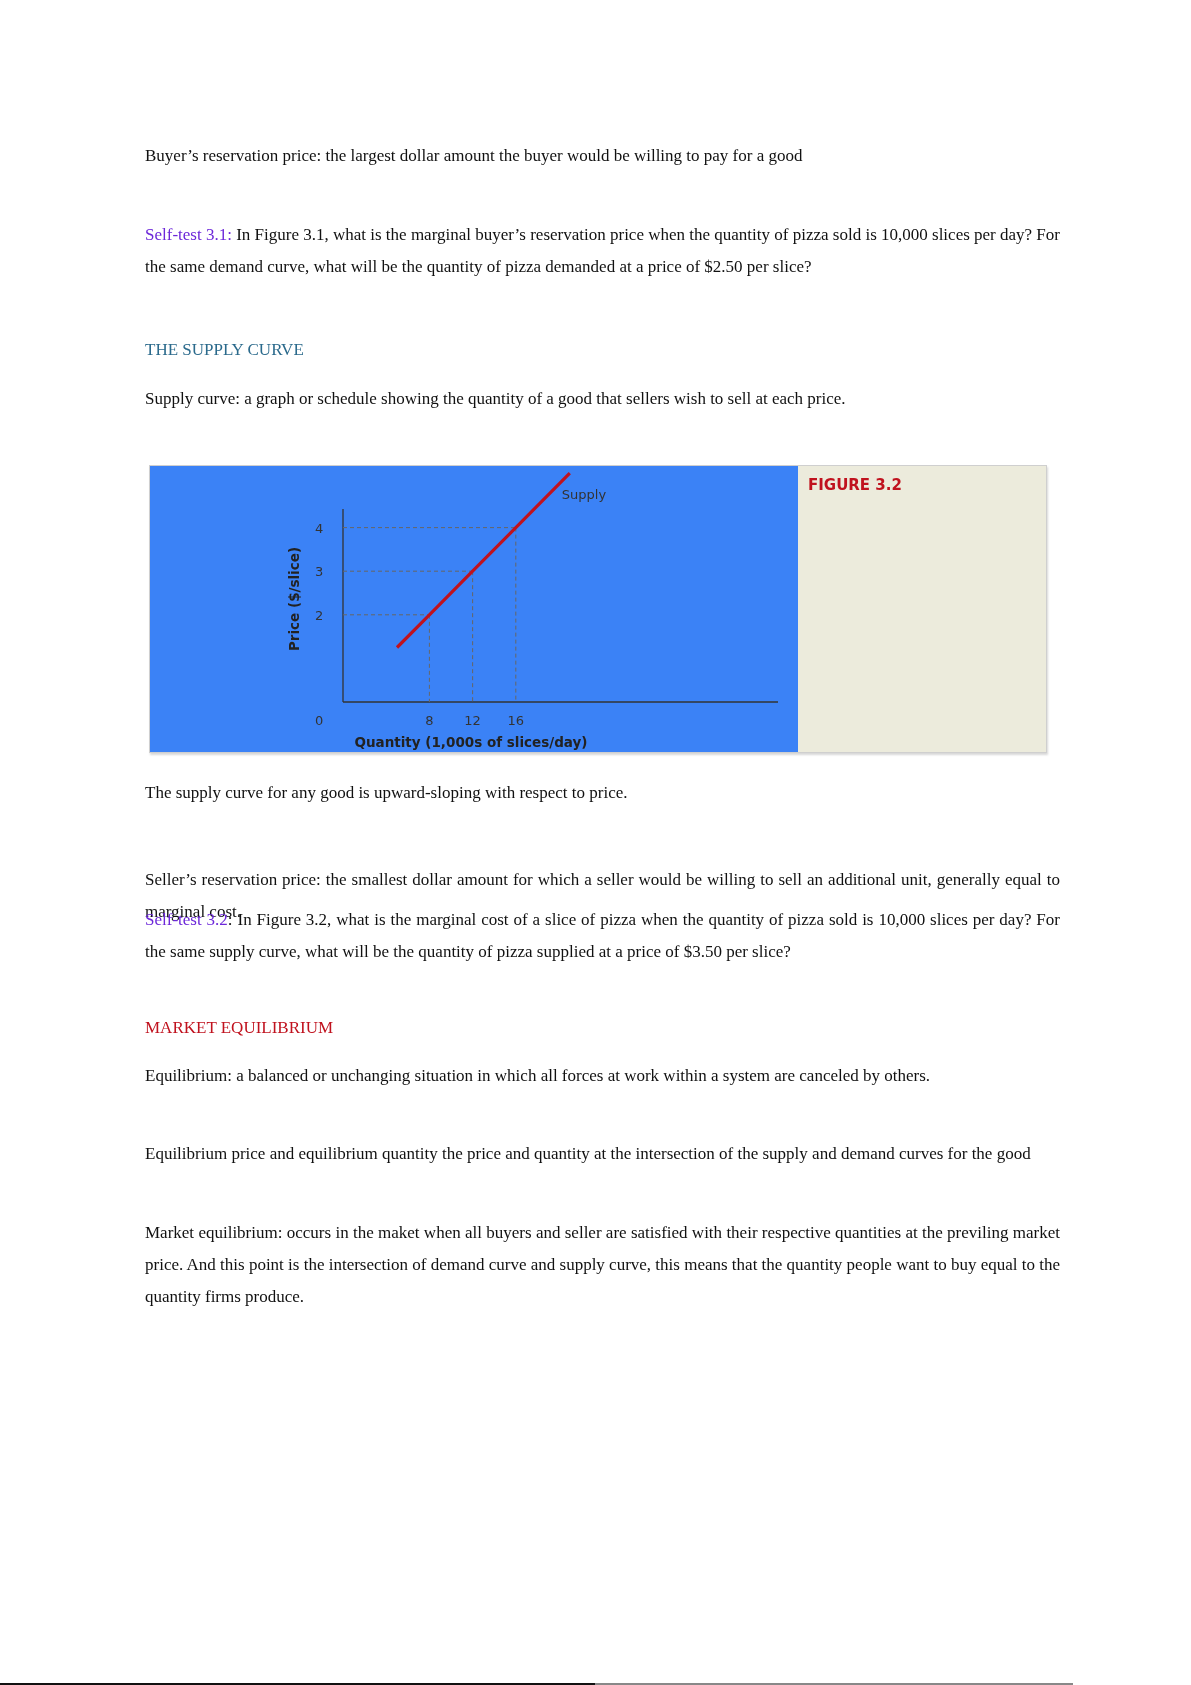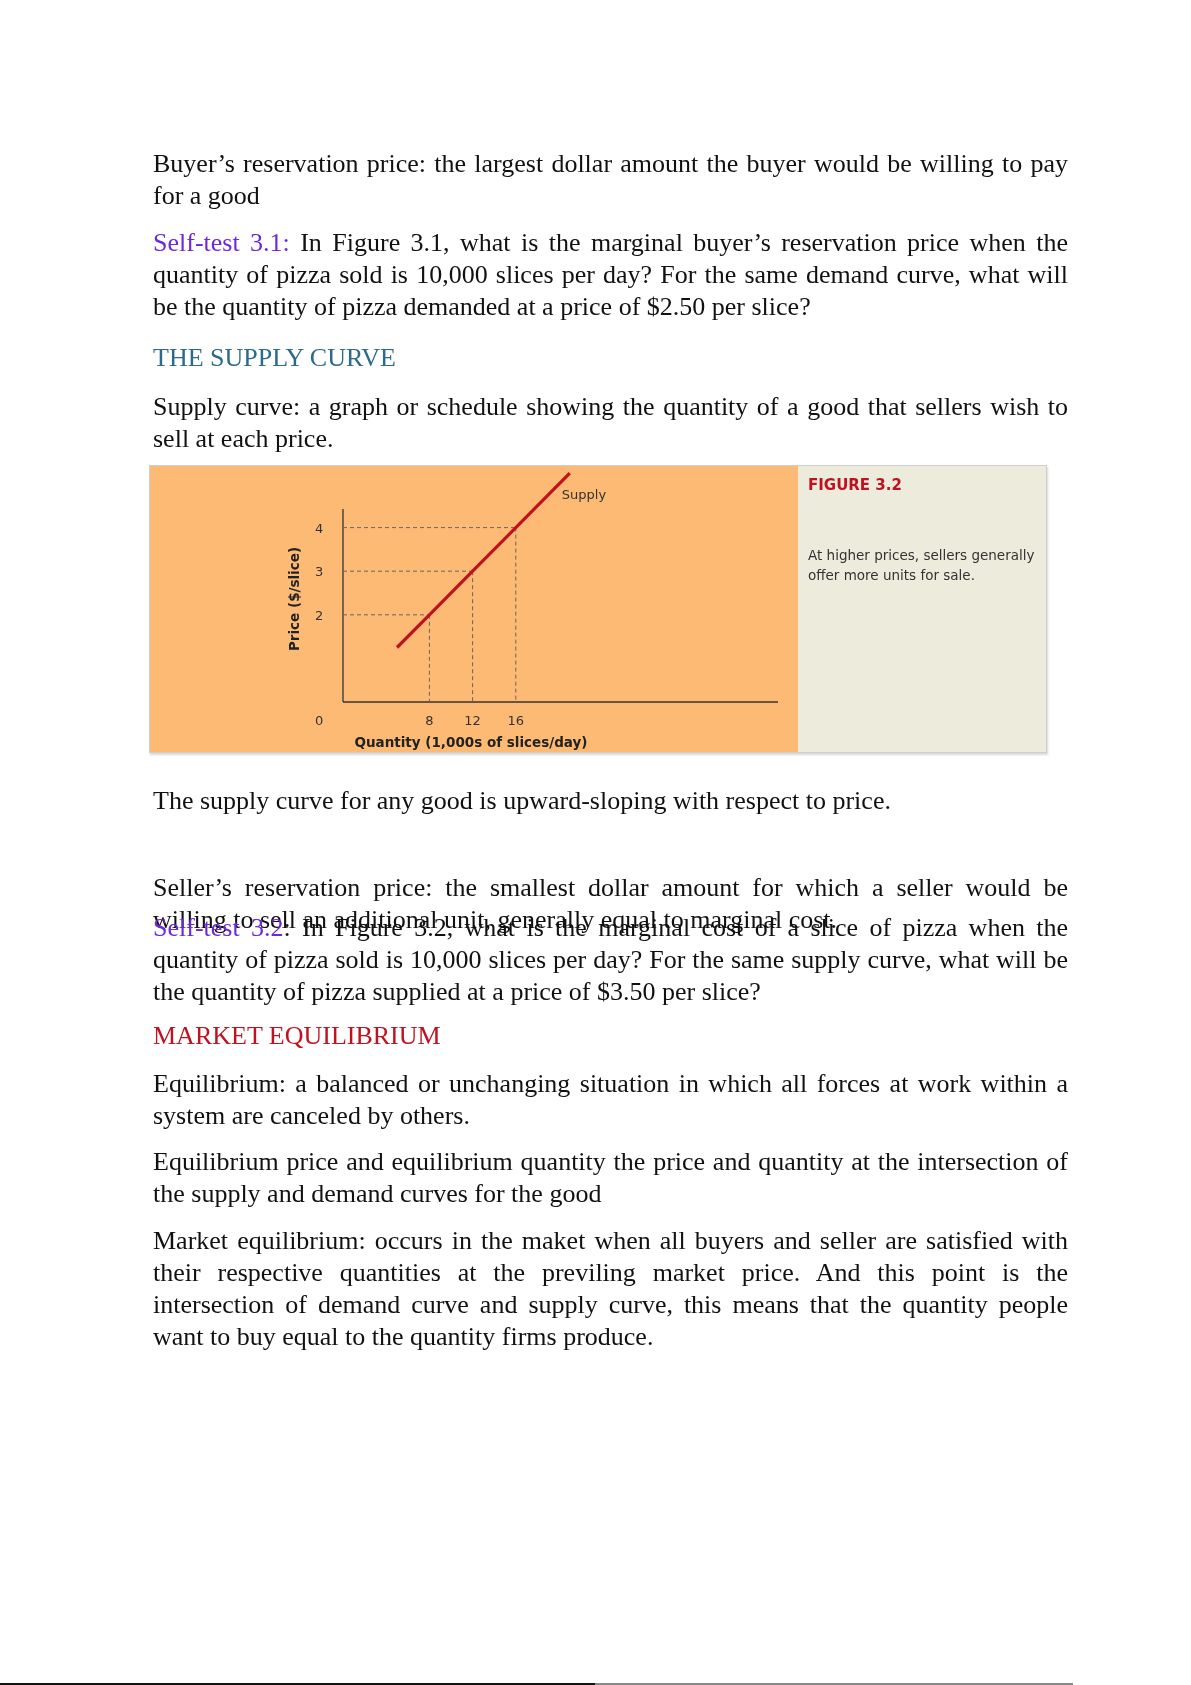--- a/index.html
+++ b/index.html
@@ -1,24 +1,24 @@
 <!DOCTYPE html>
 <html><head>
 <meta charset="utf-8">
 <style>
   html, body { margin:0; padding:0; background:#ffffff; }
   body { width:1191px; height:1685px; position:relative; overflow:hidden;
          font-family:"Liberation Serif", "DejaVu Serif", serif; color:#111; }
-  .p { position:absolute; left:145px; width:915px; font-size:26px; line-height:32px;
-       text-align:justify; margin:8px; }
+  .p { position:absolute; left:145px; width:915px; font-size:17px; line-height:32px;
+       text-align:justify; margin:0; }
   .green { color:#6d28d9; }
   .h-blue { color:#2b6a8c; }
   .h-red { color:#c0121e; }
   #figure { position:absolute; left:149px; top:465px; width:896px; height:286px;
-            border:1.5px solid #cfcfcf; background:#fdba74; box-shadow:1px 2px 2px #d8d8d8; }
+            border:1.5px solid #cfcfcf; background:#3b82f6; box-shadow:1px 2px 2px #d8d8d8;text-align:right; }
   #caption { position:absolute; left:648px; top:0; width:248px; height:286px; background:#ecebdc;
              font-family:"DejaVu Sans", "Liberation Sans", sans-serif; }
   #cap-fig { position:absolute; left:10px; top:10px; font-size:15px; font-weight:bold; color:#c0121e; }
   #cap-title { position:absolute; left:10px; top:35px; width:230px; font-size:14px; font-weight:bold; color:#222; line-height:20px; }
   #cap-text { position:absolute; left:10px; top:79px; width:230px; font-size:13.5px; color:#333; line-height:20px; }
   #chart { position:absolute; left:0; top:0; }
   .axis-text { font-family:"DejaVu Sans", "Liberation Sans", sans-serif; fill:#333; font-size:13px; }
   .axis-label { font-family:"DejaVu Sans", "Liberation Sans", sans-serif; fill:#222; font-size:13.5px; font-weight:bold; }
   #bottom-rule-dark { position:absolute; left:0; top:1683px; width:595px; height:2px; background:#111; }
   #bottom-rule-light { position:absolute; left:595px; top:1683px; width:478px; height:2px; background:#888; }
@@ -59,21 +59,20 @@
         <text x="279.4" y="259" class="axis-text" text-anchor="middle">8</text>
         <text x="322.6" y="259" class="axis-text" text-anchor="middle">12</text>
         <text x="365.8" y="259" class="axis-text" text-anchor="middle">16</text>
         <text x="165" y="259" class="axis-text">0</text>
         <text x="321" y="281" class="axis-label" text-anchor="middle">Quantity (1,000s of slices/day)</text>
         <text x="0" y="0" class="axis-label" text-anchor="middle" transform="translate(149,133) rotate(-90)">Price ($/slice)</text>
       </g>
   </svg>
   <div id="caption">
     <div id="cap-fig">FIGURE 3.2</div>
-    <div id="cap-text">At higher prices, sellers generally offer more units for sale.</div>
   </div>
 </div>
 
 <p class="p" style="top:777px;">The supply curve for any good is upward-sloping with respect to price.</p>
 
 <p class="p" style="top:864px;">Seller’s reservation price: the smallest dollar amount for which a seller would be willing to sell an additional unit, generally equal to marginal cost.</p>
 
 <p class="p" style="top:904px;"><span class="green">Self-test 3.2</span><span>: In Figure 3.2, what is the marginal cost of a slice of pizza when the quantity of pizza sold is 10,000 slices per day? For the same supply curve, what will be the quantity of pizza supplied at a price of $3.50 per slice?</span></p>
 
 <p class="p h-red" style="top:1012px;">MARKET EQUILIBRIUM</p>

